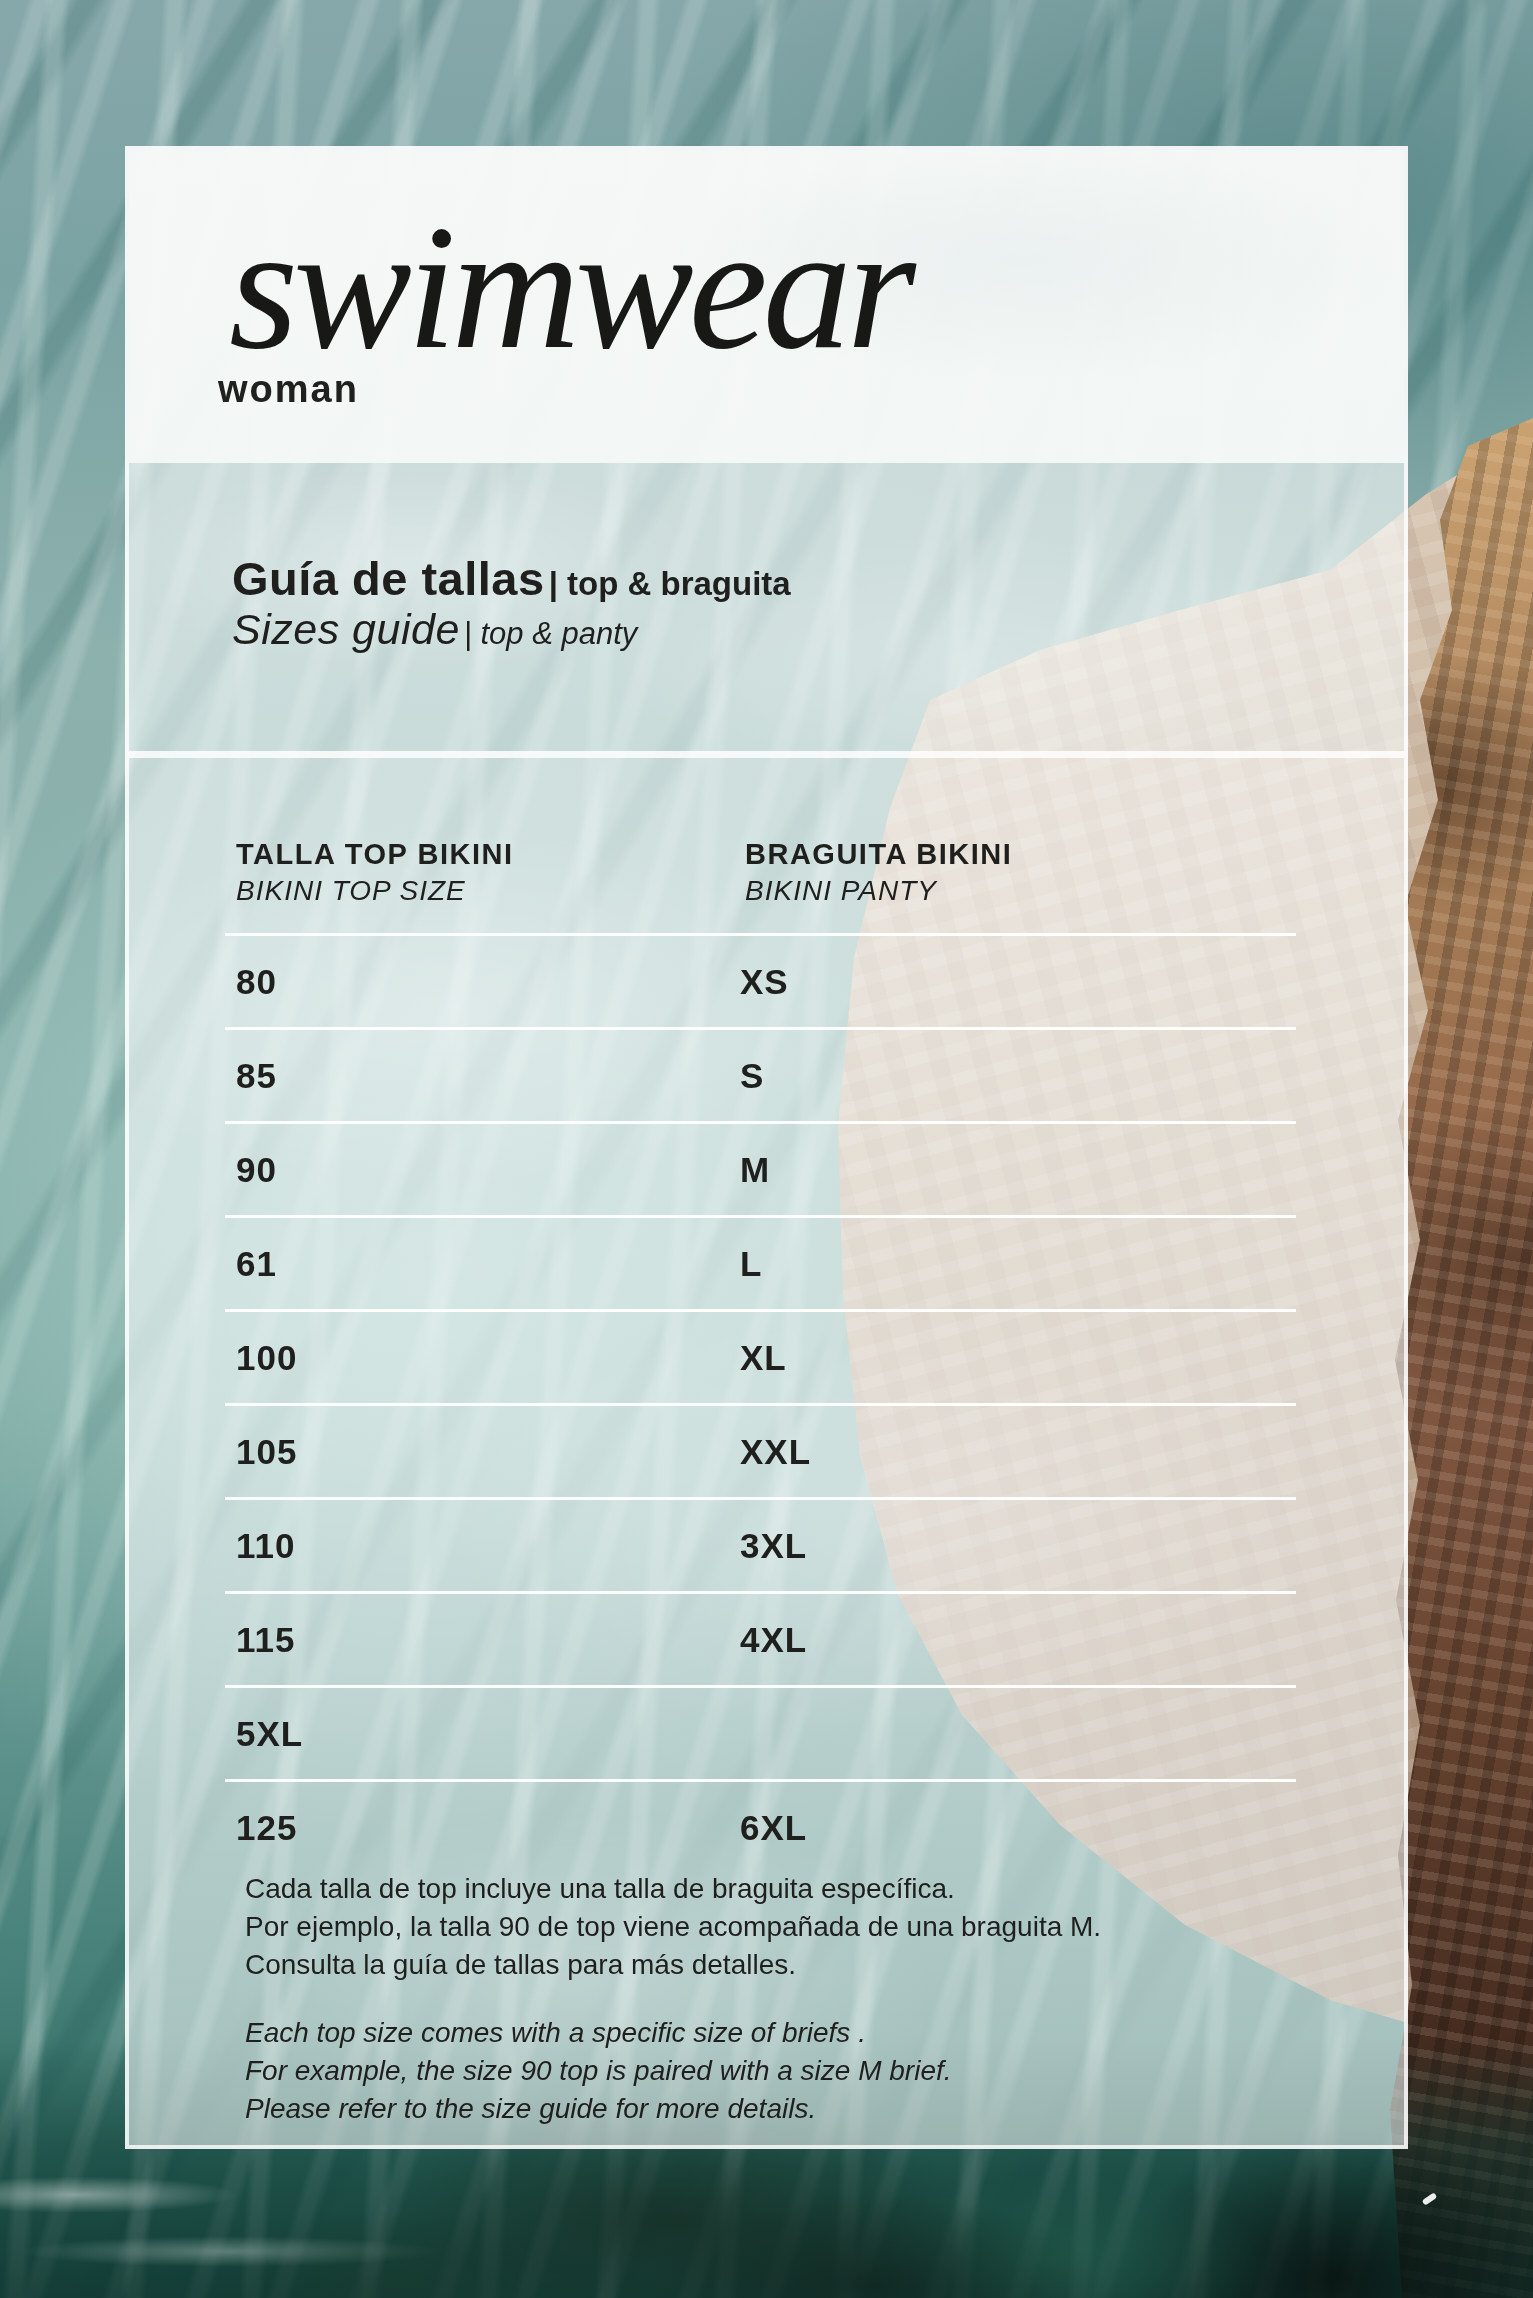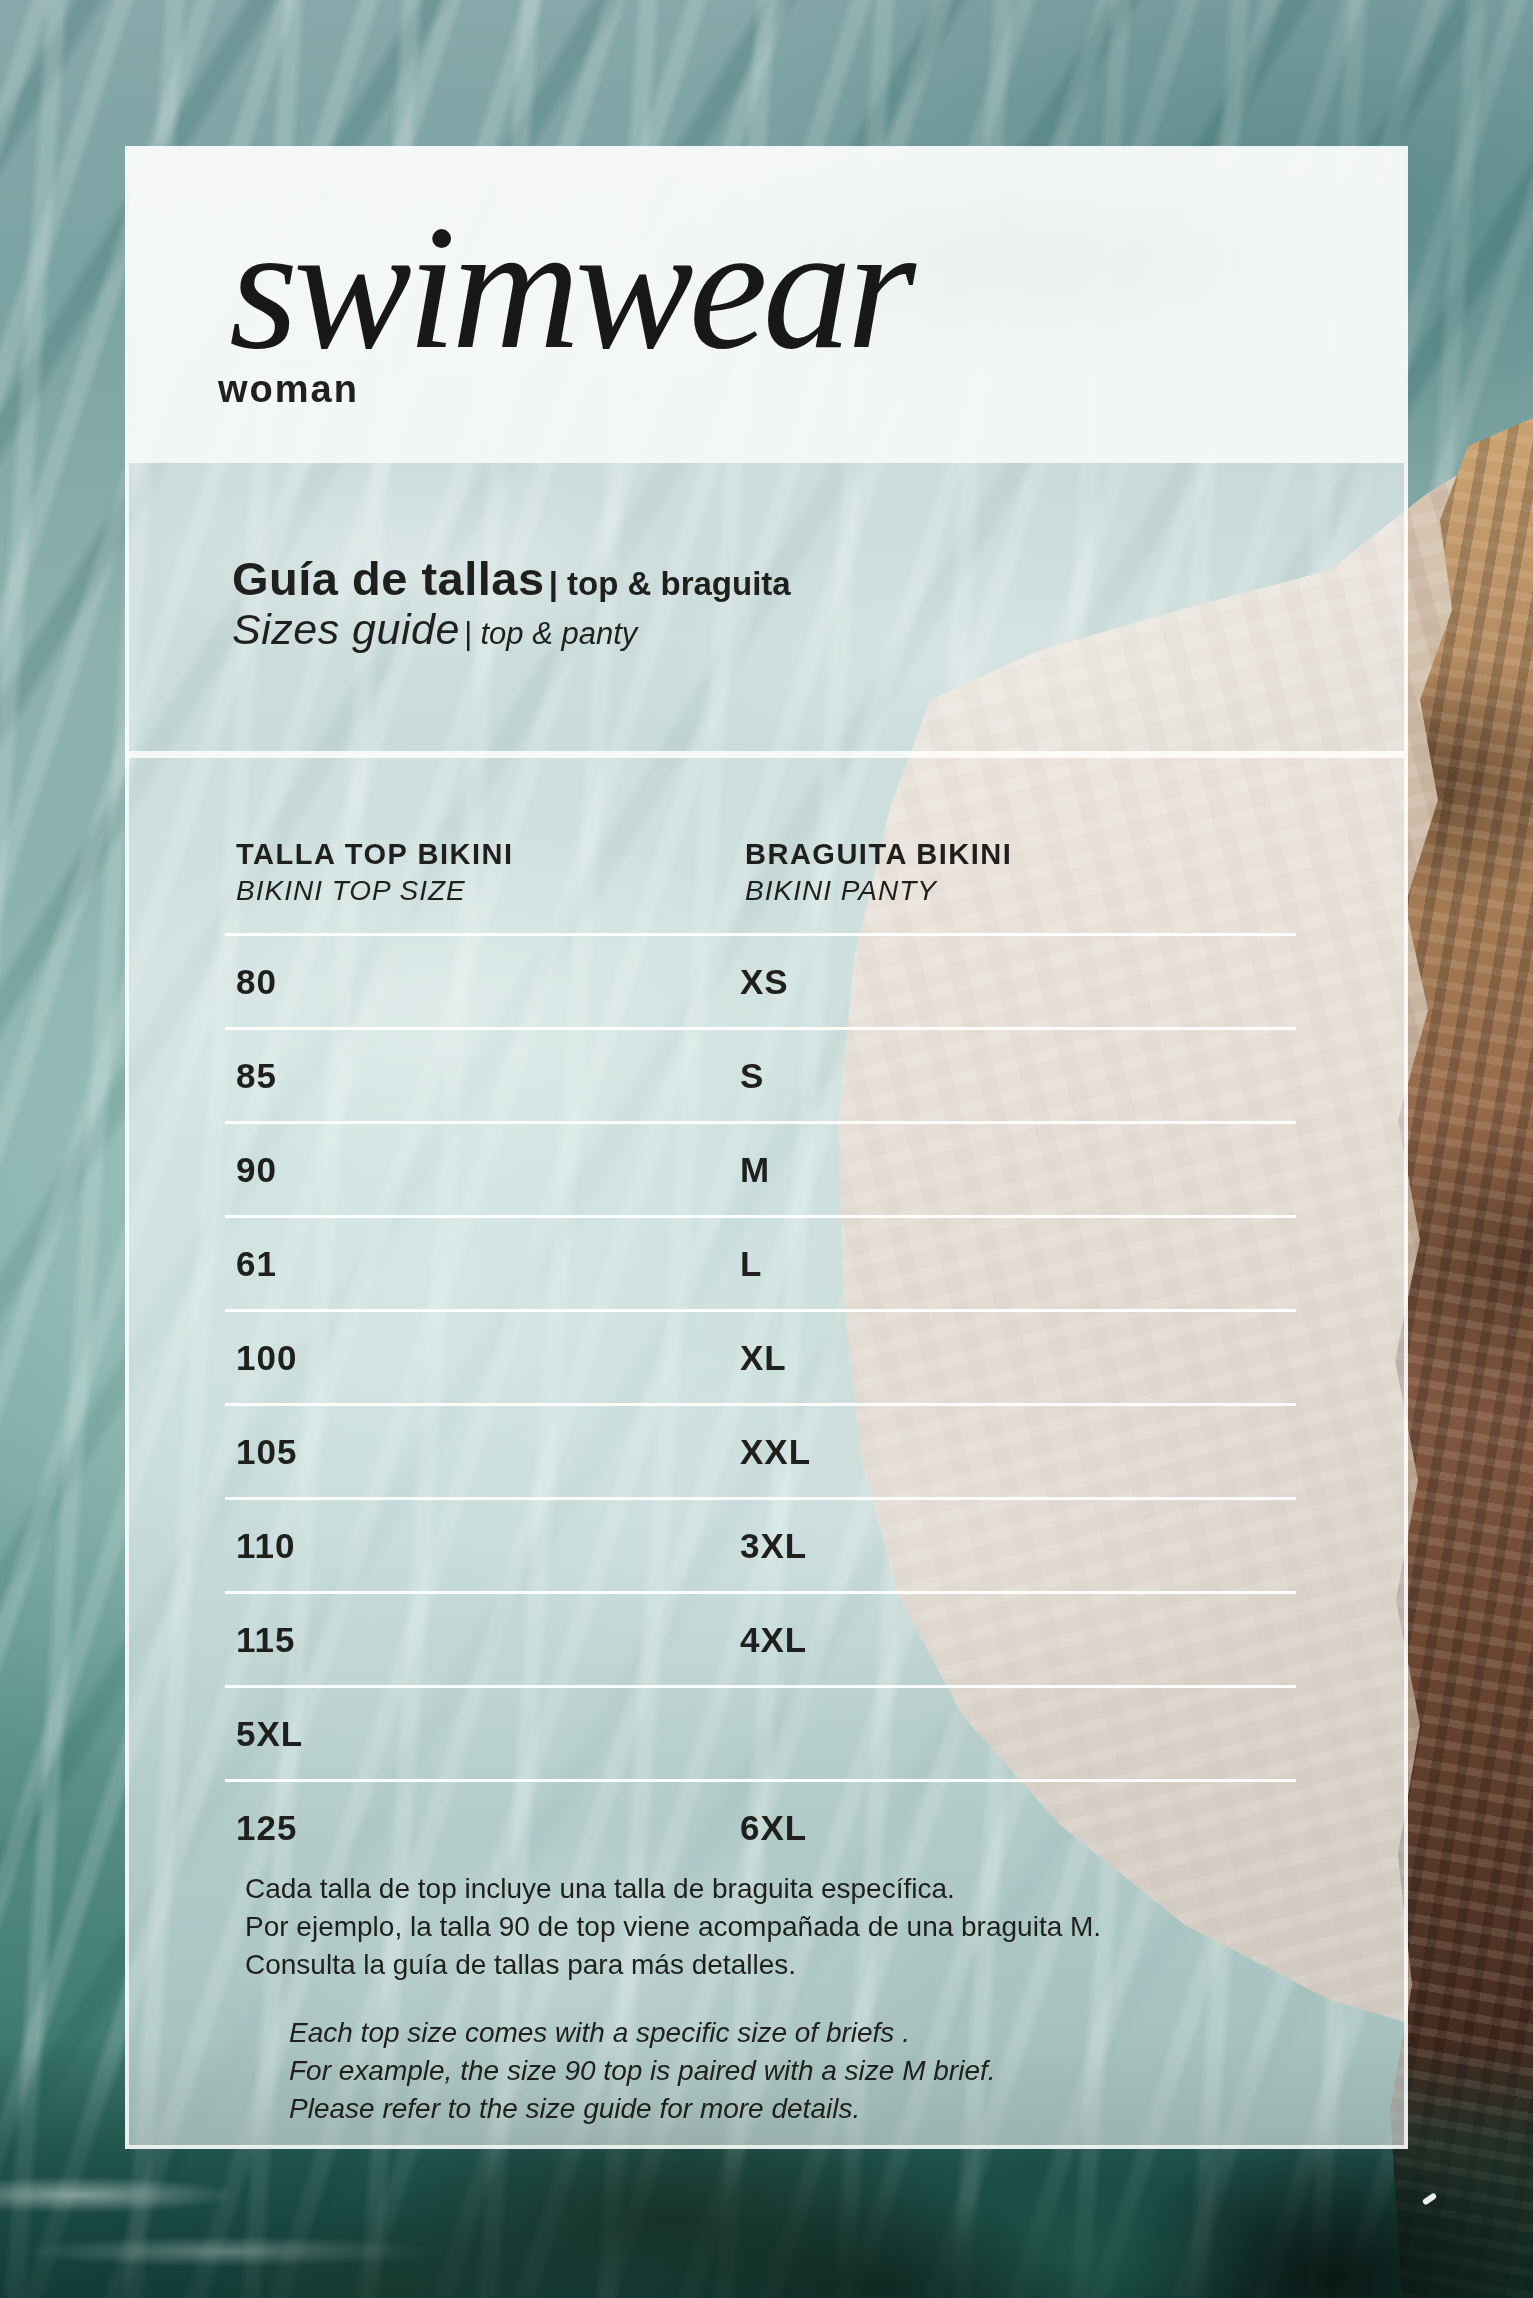--- a/index.html
+++ b/index.html
@@ -117,21 +117,21 @@
   .rows{position:absolute;top:175px;left:96px;width:1071px;}
   .row{
     height:91px;border-top:3px solid rgba(255,255,255,0.95);
     display:flex;align-items:center;padding-left:11px;gap:6px;
   }
   .cell{font-size:35px;font-weight:700;letter-spacing:1px;}
   .c-top{width:498px;flex:none;}
 
   .notes{position:absolute;left:116px;top:1112px;right:60px;}
   .note-block{font-size:28px;line-height:38px;}
-  .note-block.en{margin-top:30px;font-style:italic;margin-left:44px;}
+  .note-block.en{margin-top:30px;font-style:italic;}
   .note-line{white-space:nowrap;}
 </style>
 </head>
 <body>
 
 <div class="stage">
 
   <div class="bg water"></div>
   <div class="bg rock-pale"></div>
   <div class="bg rock-cliff"></div>

